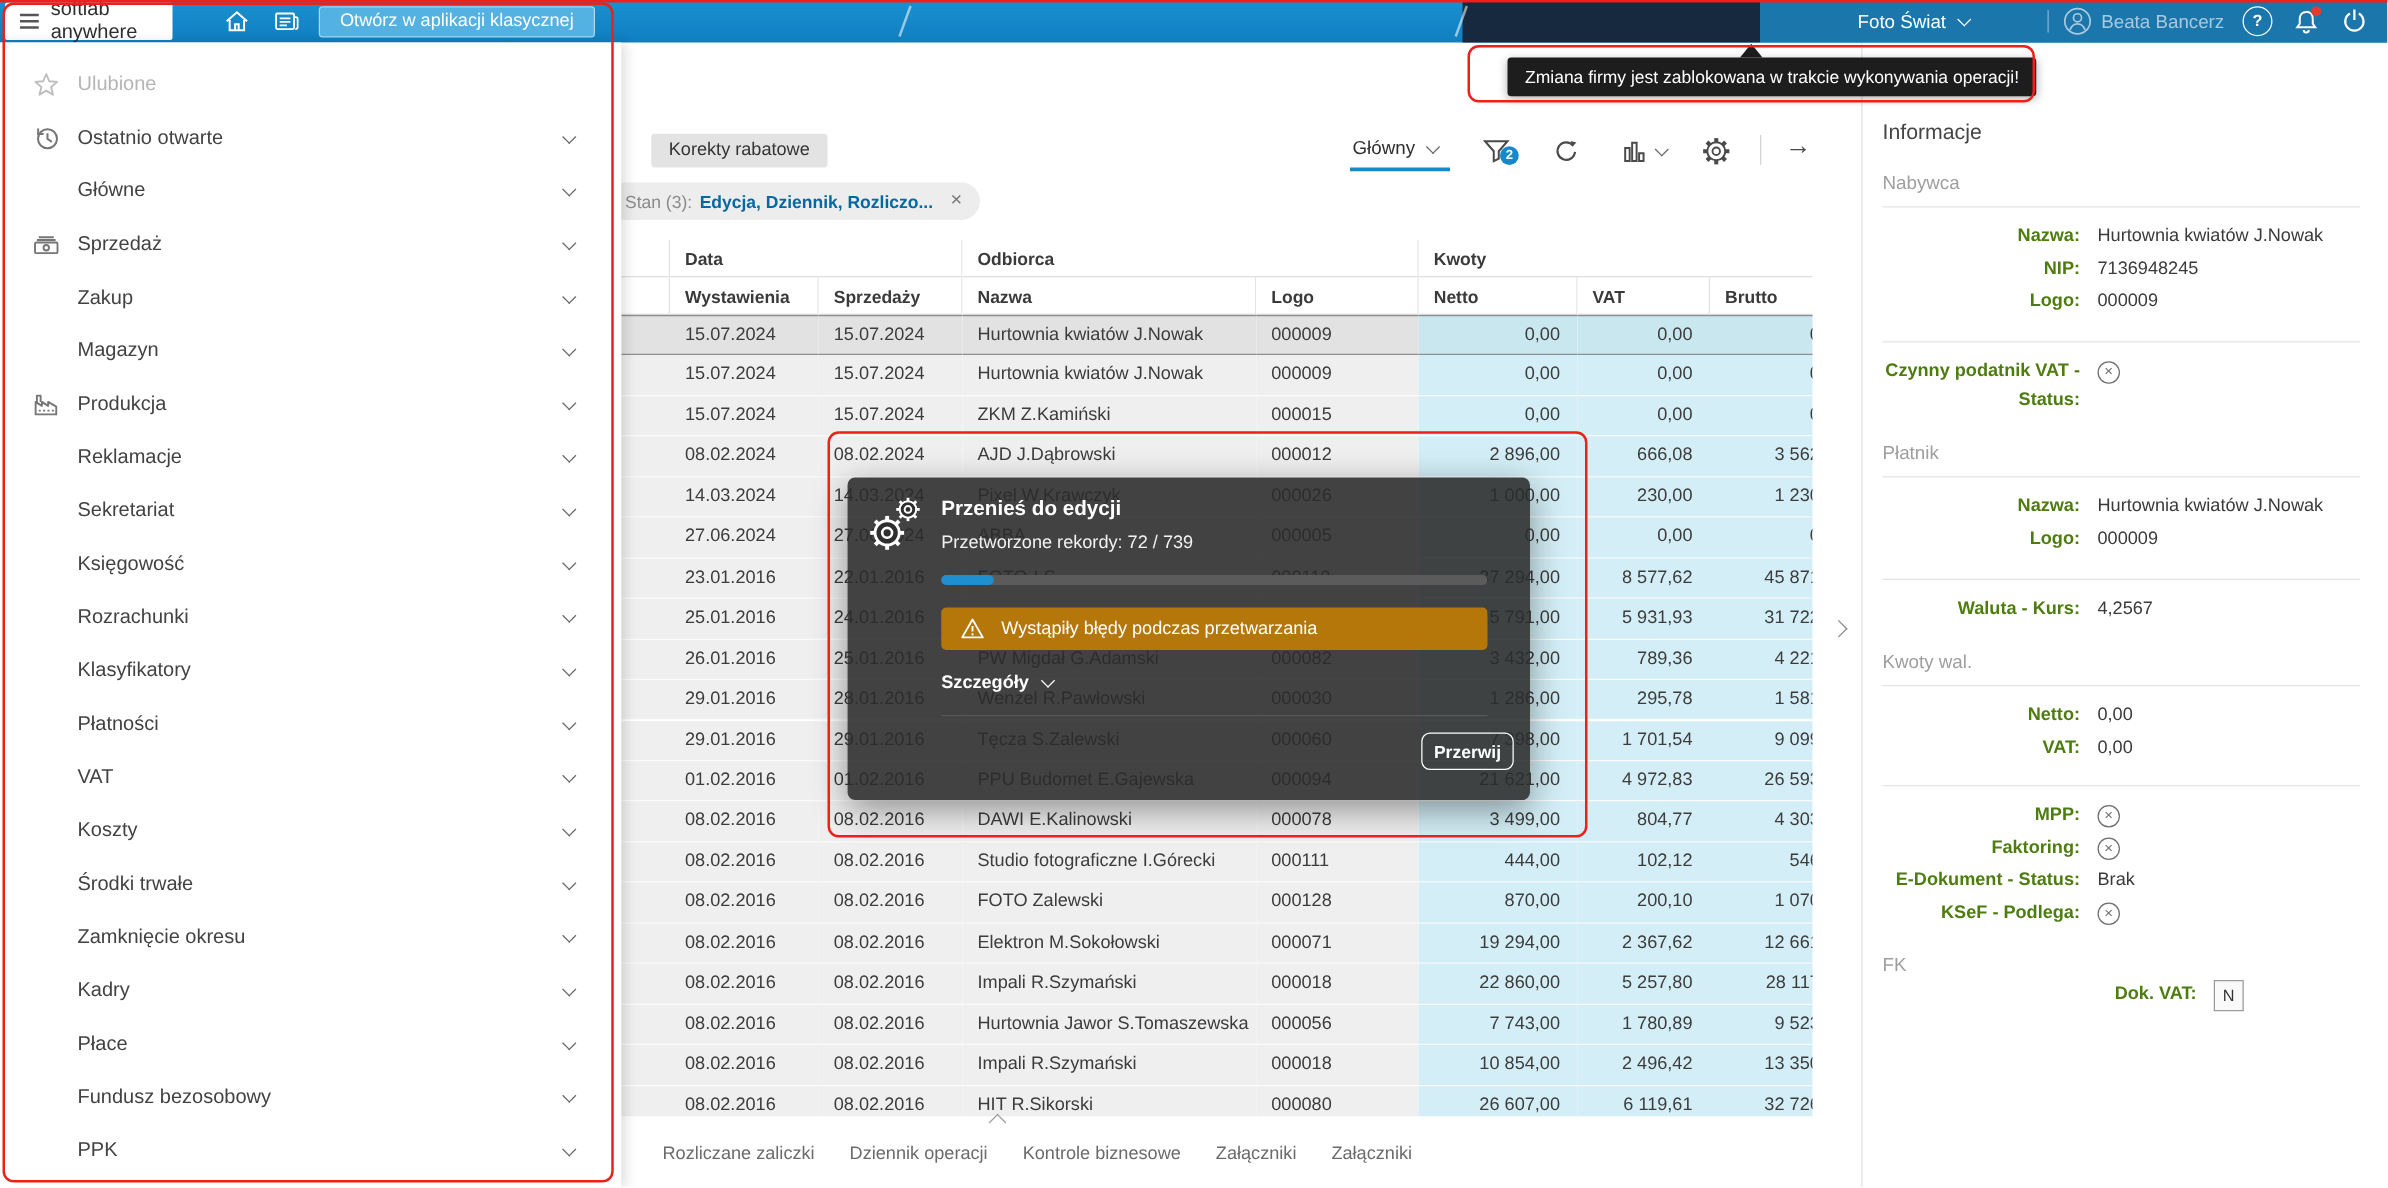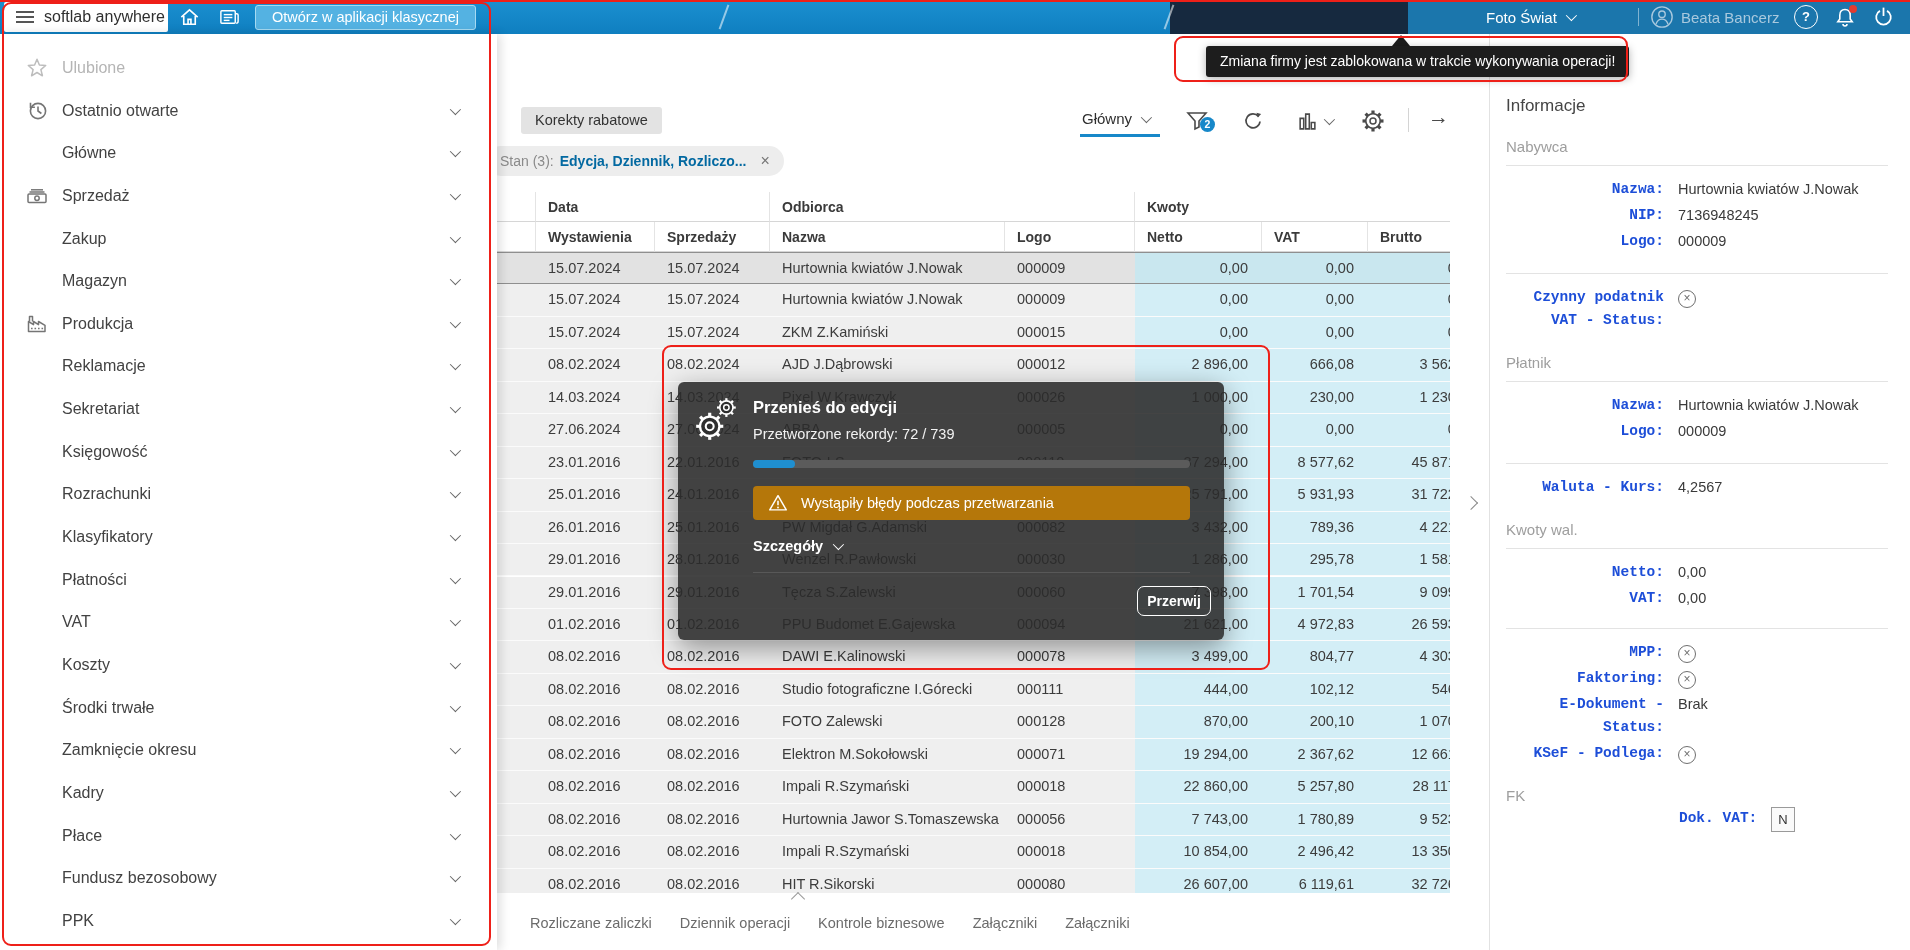--- a/index.html
+++ b/index.html
@@ -5,21 +5,21 @@
   * { margin:0; padding:0; box-sizing:border-box; }
   html,body { width:1910px; height:950px; overflow:hidden; background:#fff;
     font-family:"Liberation Sans", sans-serif; }
   .abs { position:absolute; }
   #stage { position:relative; width:1910px; height:950px; background:#fff; overflow:hidden; }
 
   
   .topbar { left:0; top:0; width:1910px; height:34px; background:linear-gradient(#1b90d0,#0f7fc0); z-index:30; }
   .tb-right { left:1408px; top:0; width:502px; height:34px; background:#1b76ac; }
   .tb-dark  { left:1170px; top:0; width:238px; height:34px; background:#16293f; }
-  .logo-box { left:4px; top:2px; width:164px; height:30px; background:#fff; border-radius:2px;
+  .logo-box { left:4px; top:2px; width:134px; height:30px; background:#fff; border-radius:2px;
     display:flex; align-items:center; padding-left:12px; gap:10px; }
   .burger { width:18px; }
   .burger span { display:block; height:2px; background:#555; margin:3px 0; }
   .logo-text { font-size:16px; color:#2f2f2f; }
   .tb-icon { top:5px; width:26px; height:25px; display:flex; align-items:center; justify-content:center; }
   .classic-btn { left:255px; top:5px; height:25px; padding:0 16px; background:#54b2e2; border:1px solid #a5daf2;
     border-radius:3px; color:#fff; font-size:14.5px; line-height:23px; }
   .slash { top:4px; width:2px; height:26px; background:rgba(255,255,255,.55); transform:rotate(20deg); }
   .company { left:1486px; top:0; height:34px; display:flex; align-items:center; gap:9px; color:#fff; font-size:15px; }
   .vsep { left:1638px; top:8px; width:1px; height:18px; background:rgba(255,255,255,.45); }
@@ -111,21 +111,21 @@
   .bottom-tabs { left:530px; top:915px; display:flex; gap:28px; font-size:14.5px; color:#6b6b6b; z-index:4; }
   .bottom-tabs span { cursor:pointer; }
 
   
   .panel { left:1489px; top:34px; width:421px; height:916px; background:#fff; border-left:1px solid #e2e2e2;
     z-index:3; padding:62px 22px 0 16px; }
   .p-title { font-size:17px; color:#454545; }
   .p-section { font-size:15px; color:#9e9e9e; margin-top:22px; }
   .p-hr { height:1px; background:#e3e3e3; margin:10px 0 12px 0; }
   .p-field { display:flex; margin:3px 0; font-size:14.5px; line-height:23px; }
-  .p-label { width:158px; min-width:158px; text-align:right; font-weight:bold; color:#1d4ed8;font-family:Liberation Mono, monospace; }
+  .p-label { width:158px; min-width:158px; text-align:right; font-weight:bold; color:#4d7c0f; }
   .p-value { margin-left:14px; color:#3a3a3a; max-width:200px; }
   .circle-x { display:inline-block; width:18px; height:18px; border:1.4px solid #6f6f6f; border-radius:50%;
     color:#6f6f6f; font-size:12px; line-height:15px; text-align:center; margin-top:2px; }
   .n-box { display:inline-block; border:1px solid #9a9a9a; padding:0 6px; font-size:13px; color:#333; background:#fafafa; }
   .eye-off { position:absolute; left:1858px; top:104px; width:34px; height:25px; cursor:pointer; }
   .collapse-chev { left:1466px; top:498px; z-index:5; cursor:pointer; }
   .grid-ico { left:1786px; top:42px; display:flex; align-items:center; gap:6px; cursor:pointer; }
   .sun-btn { left:1852px; top:38px; width:46px; height:34px; border:1.6px solid #1788c9; border-radius:6px;
     background:#fff; display:flex; align-items:center; justify-content:center; cursor:pointer; }
 </style>

